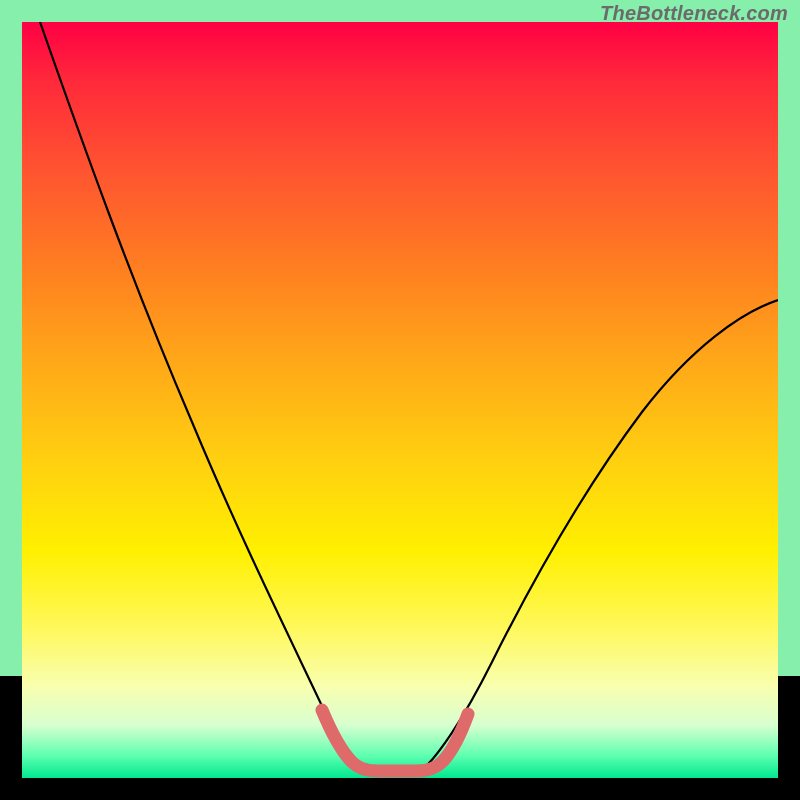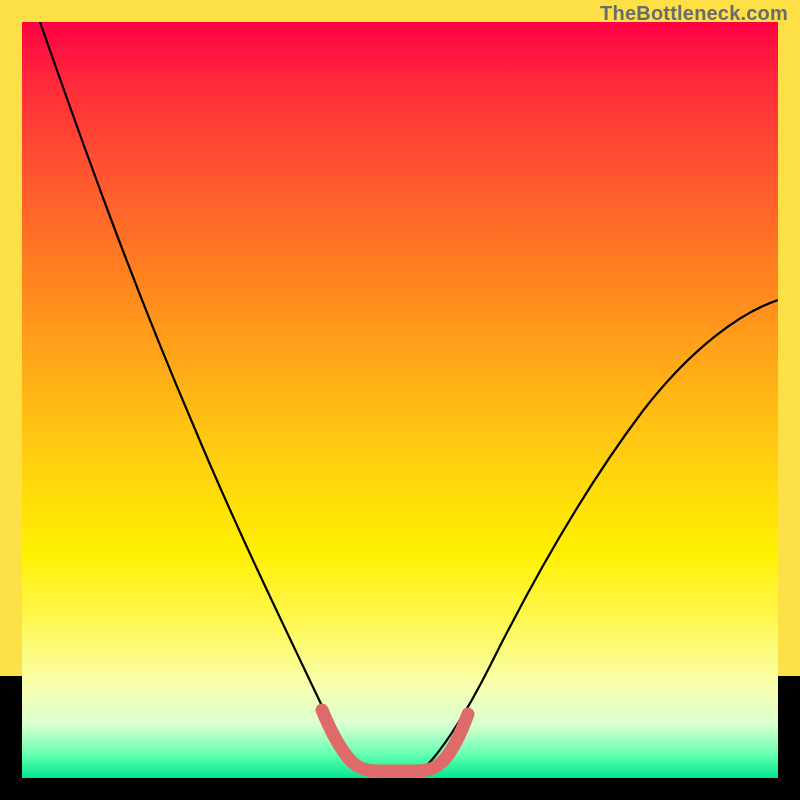--- a/index.html
+++ b/index.html
@@ -1,21 +1,22 @@
 <!DOCTYPE html>
 <html><head>
 <meta charset="utf-8">
 <style>
   * { margin: 0; padding: 0; box-sizing: border-box; }
   html, body { width: 800px; height: 800px; overflow: hidden; background: #000; }
   .frame {
     width: 800px;
     height: 676px;
-    background: #fde047;
+    background: #86efac;
     position: relative;
+    font-style: italic;
   }
   .plot {
     position: absolute;
     left: 22px;
     top: 22px;
     width: 756px;
     height: 756px;
     
     background: linear-gradient(to bottom,
       #ff0044 0%,

